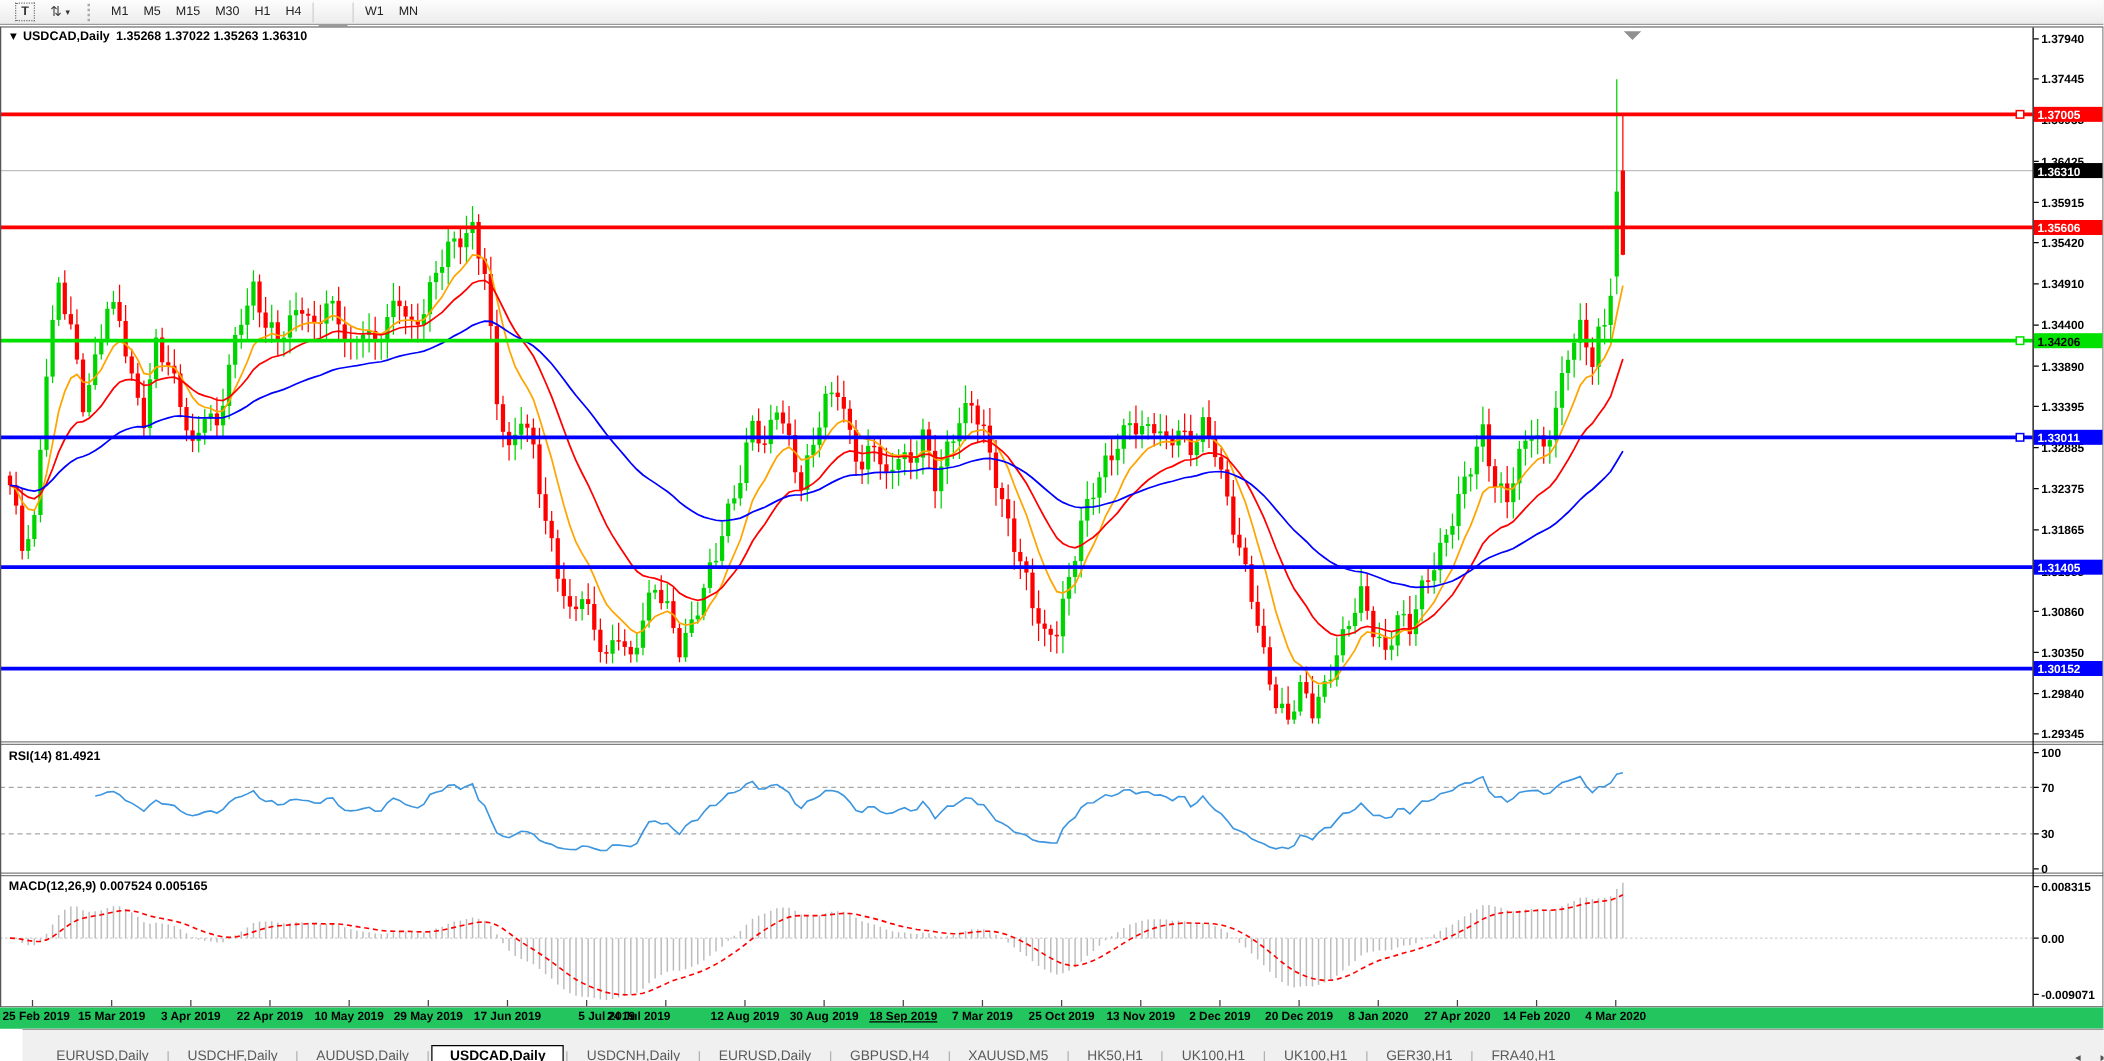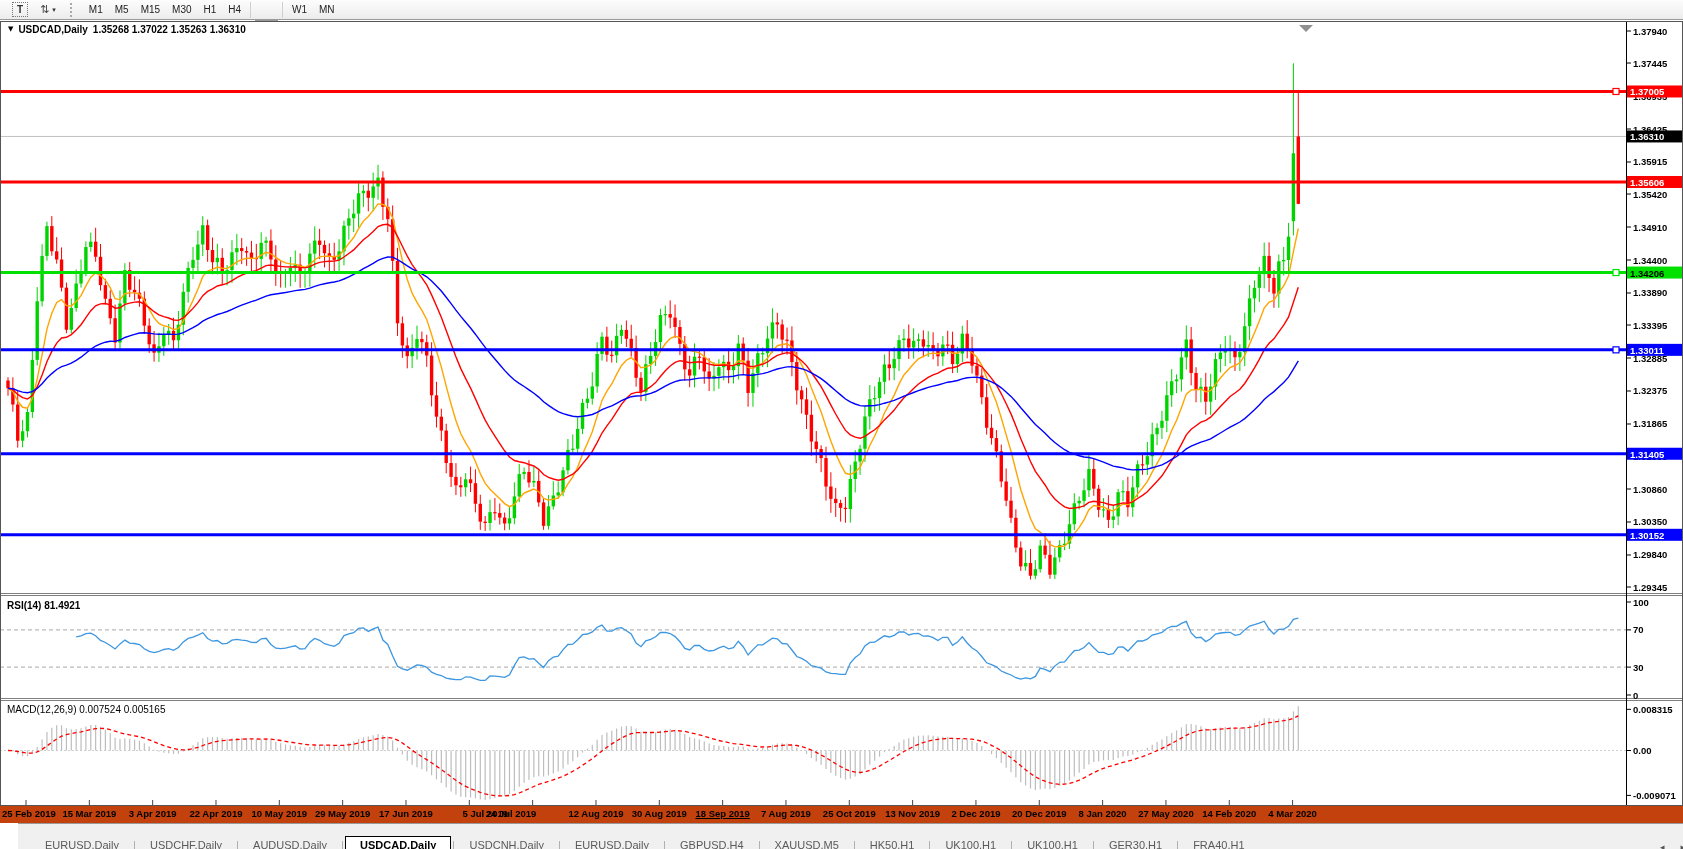--- a/index.html
+++ b/index.html
@@ -18,23 +18,23 @@
   .tf-btn{min-width:22px;text-align:center;font-size:10px;color:#222;padding:2px 4px;margin:0 1px;
     border:1px solid transparent;background:transparent;font-family:"Liberation Sans",sans-serif;}
   .tf-btn.active{background:#fbfbfb;border:1px solid #9a9a9a;box-shadow:inset 1px 1px 2px rgba(0,0,0,.18);margin-top:38px;}
   .tf-sep{width:1px;height:16px;background:#cfcfcf;margin:0 3px;}
   
   #chart-svg{position:absolute;top:21px;left:0;}
   .overlay{position:absolute;pointer-events:none;color:#000;white-space:nowrap;}
   .title-ov{top:24px;left:8px;font-size:10px;font-weight:700;display:flex;align-items:center;gap:5px;}
   .title-ov .tri{font-family:"DejaVu Sans",sans-serif;font-size:7px;position:relative;top:-1px;}
   .rsi-ov{top:600px;left:7px;font-size:10px;font-weight:700;}
-  .macd-ov{top:704px;left:7px;font-size:10px;font-weight:400;}
+  .macd-ov{top:704px;left:7px;font-size:10px;font-weight:700;}
   
-  .date-axis{position:absolute;top:806px;left:0;width:1683px;height:17px;background:#c2410c;}
+  .date-axis{position:absolute;top:806px;left:0;width:1683px;height:17px;background:#22c55e;}
   .date-axis span{position:absolute;top:2px;font-size:9.5px;font-weight:700;color:#000;transform:translateX(-50%);}
   .date-axis span.first{transform:none;}
   
   .tab-bar{position:absolute;top:823px;left:0;width:1683px;height:42px;background:#f0f0f0;
     border-top:1px solid #9a9a9a;display:flex;align-items:center;box-sizing:border-box;
     padding:2px 6px 0 14px;margin-left:18px;}
   .tab{font-size:11px;color:#5a5a5a;padding:3px 13px;line-height:13px;white-space:nowrap;}
   .tab.active{background:#fff;color:#000;font-weight:700;border:1px solid #000;padding:2px 14px;}
   .tab-sep{width:1px;height:13px;background:#b0b0b0;margin:3px 2px 0 2px;}
   .tab-arrows{margin-left:auto;display:flex;gap:16px;align-items:center;padding:3px 10px 0 0;}
@@ -999,27 +999,27 @@
       <span style="left: 152.66px;">3 Apr 2019</span>
       <span style="left: 215.99px;">22 Apr 2019</span>
       <span style="left: 279.32px;">10 May 2019</span>
       <span style="left: 342.65px;">29 May 2019</span>
       <span style="left: 405.98px;">17 Jun 2019</span>
       <span style="left: 469.31px; padding-left: 32px;">5 Jul 2019</span>
       <span style="left: 511px; text-align: center;">24 Jul 2019</span>
       <span style="left: 595.97px;">12 Aug 2019</span>
       <span style="left: 659.3px;">30 Aug 2019</span>
       <span style="left: 722.63px; text-decoration: underline;">18 Sep 2019</span>
-      <span style="left: 785.96px;">7 Aug 2019</span>
+      <span style="left: 785.96px;">7 Mar 2019</span>
       <span style="left: 849.29px;">25 Oct 2019</span>
       <span style="left: 912.62px;">13 Nov 2019</span>
       <span style="left: 975.95px;">2 Dec 2019</span>
       <span style="left: 1039.28px;">20 Dec 2019</span>
       <span style="left: 1102.61px; text-align: right;">8 Jan 2020</span>
-      <span style="left: 1165.94px;">27 May 2020</span>
+      <span style="left: 1165.94px;">27 Apr 2020</span>
       <span style="left: 1229.27px;">14 Feb 2020</span>
       <span style="left: 1292.6px;">4 Mar 2020</span>
     </div>
 
   <div class="tab-bar" id="tab-bar">
       <div class="tab">EURUSD,Daily</div>
       <div class="tab-sep"></div>
       <div class="tab">USDCHF,Daily</div>
       <div class="tab-sep"></div>
       <div class="tab">AUDUSD,Daily</div>

